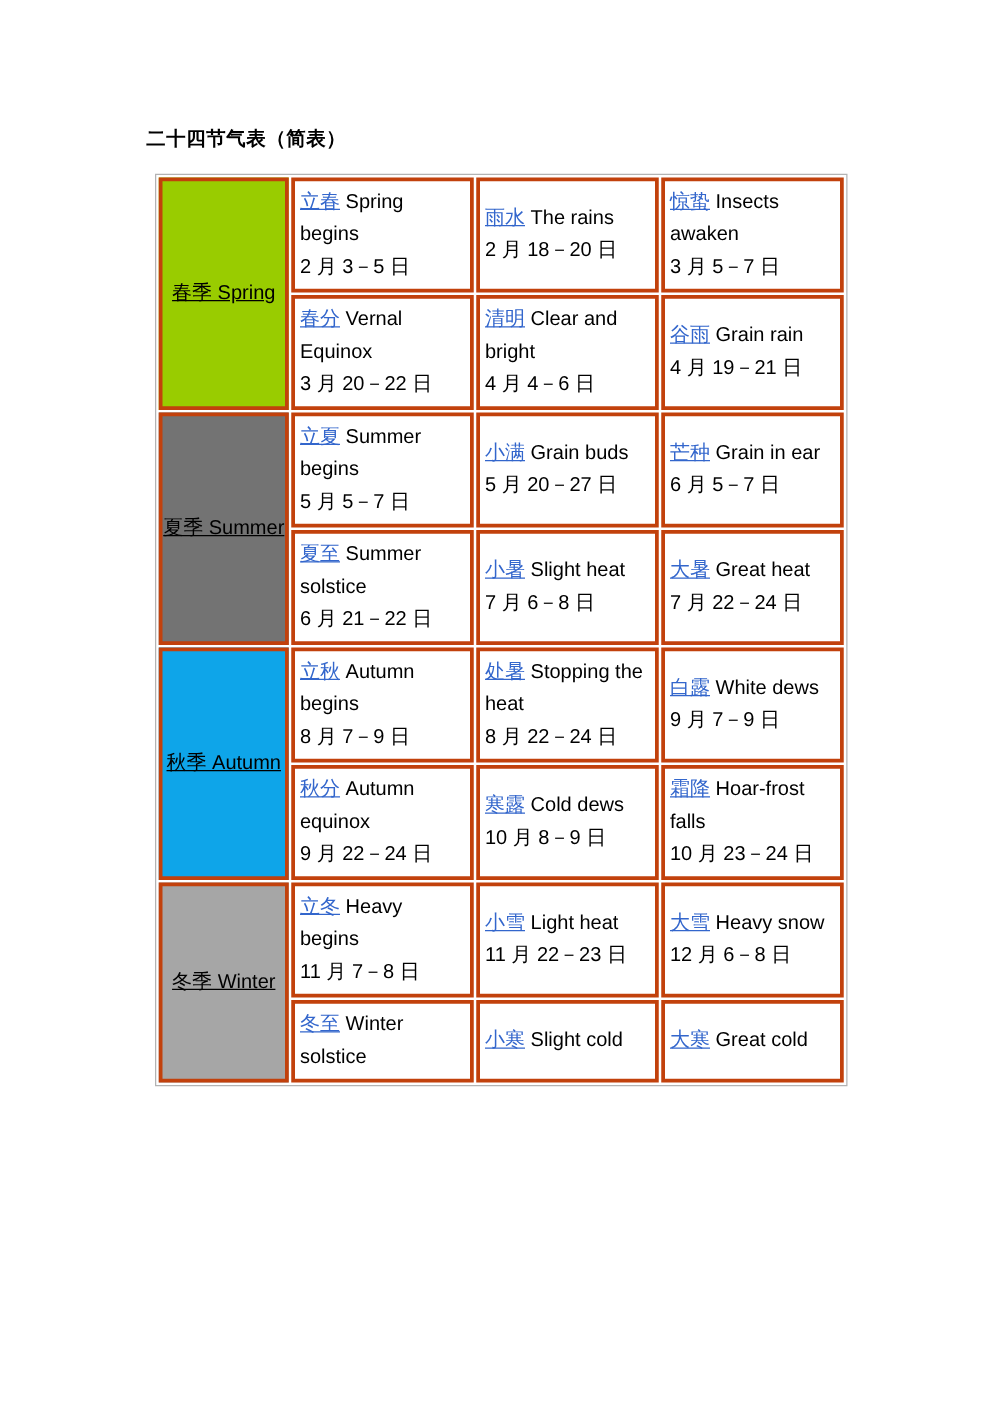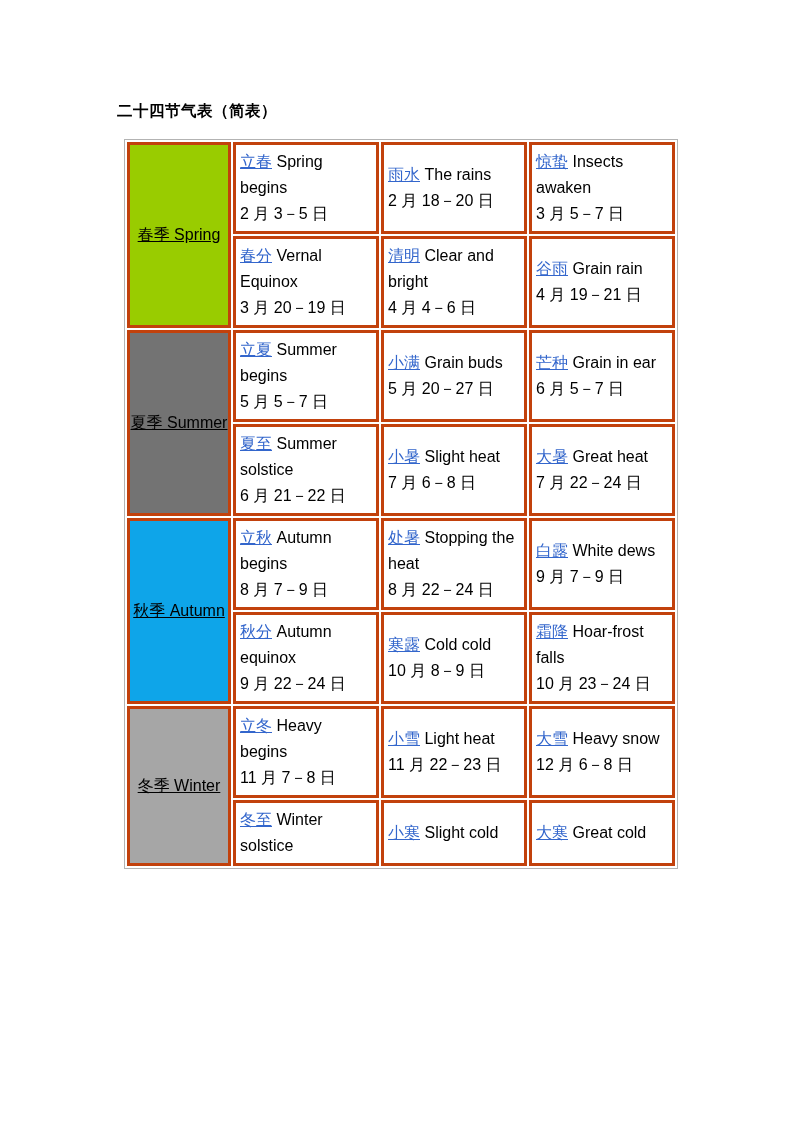--- a/index.html
+++ b/index.html
@@ -127,21 +127,21 @@
             <span class="term-date">2 月 18－20 日</span>
           </td>
           <td class="term-cell">
             <span class="term-line"><span class="term-name">惊蛰</span> <span class="term-en">Insects awaken</span></span>
             <span class="term-date">3 月 5－7 日</span>
           </td>
         </tr>
         <tr>
           <td class="term-cell">
             <span class="term-line"><span class="term-name">春分</span> <span class="term-en">Vernal Equinox</span></span>
-            <span class="term-date">3 月 20－19 日</span>
+            <span class="term-date">3 月 20－22 日</span>
           </td>
           <td class="term-cell">
             <span class="term-line"><span class="term-name">清明</span> <span class="term-en">Clear and bright</span></span>
             <span class="term-date">4 月 4－6 日</span>
           </td>
           <td class="term-cell">
             <span class="term-line"><span class="term-name">谷雨</span> <span class="term-en">Grain rain</span></span>
             <span class="term-date">4 月 19－21 日</span>
           </td>
         </tr>
@@ -192,21 +192,21 @@
             <span class="term-line"><span class="term-name">白露</span> <span class="term-en">White dews</span></span>
             <span class="term-date">9 月 7－9 日</span>
           </td>
         </tr>
         <tr>
           <td class="term-cell">
             <span class="term-line"><span class="term-name">秋分</span> <span class="term-en">Autumn equinox</span></span>
             <span class="term-date">9 月 22－24 日</span>
           </td>
           <td class="term-cell">
-            <span class="term-line"><span class="term-name">寒露</span> <span class="term-en">Cold cold</span></span>
+            <span class="term-line"><span class="term-name">寒露</span> <span class="term-en">Cold dews</span></span>
             <span class="term-date">10 月 8－9 日</span>
           </td>
           <td class="term-cell">
             <span class="term-line"><span class="term-name">霜降</span> <span class="term-en">Hoar-frost falls</span></span>
             <span class="term-date">10 月 23－24 日</span>
           </td>
         </tr>
         <tr>
           <td class="season-cell season-winter" rowspan="2" style="background: rgb(166, 166, 166);">
             <span class="season-label">冬季 Winter</span>

